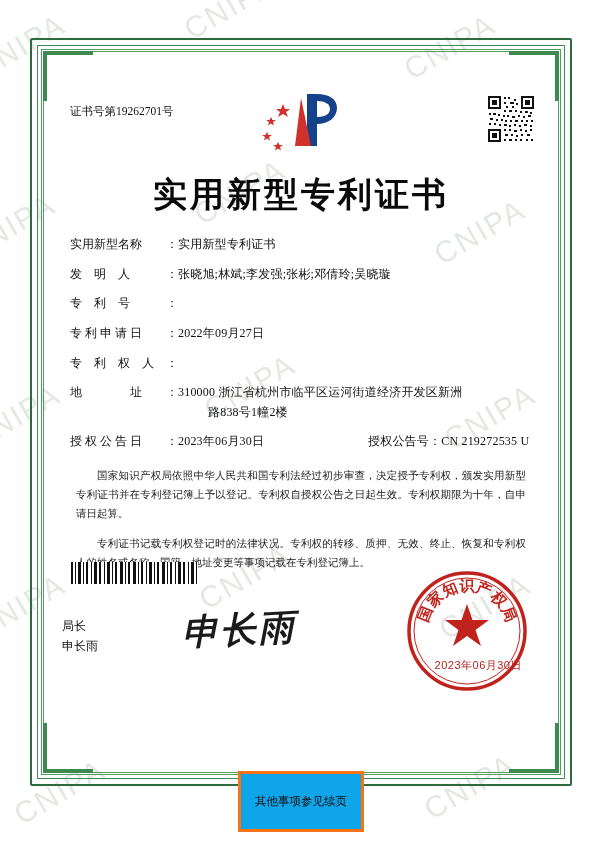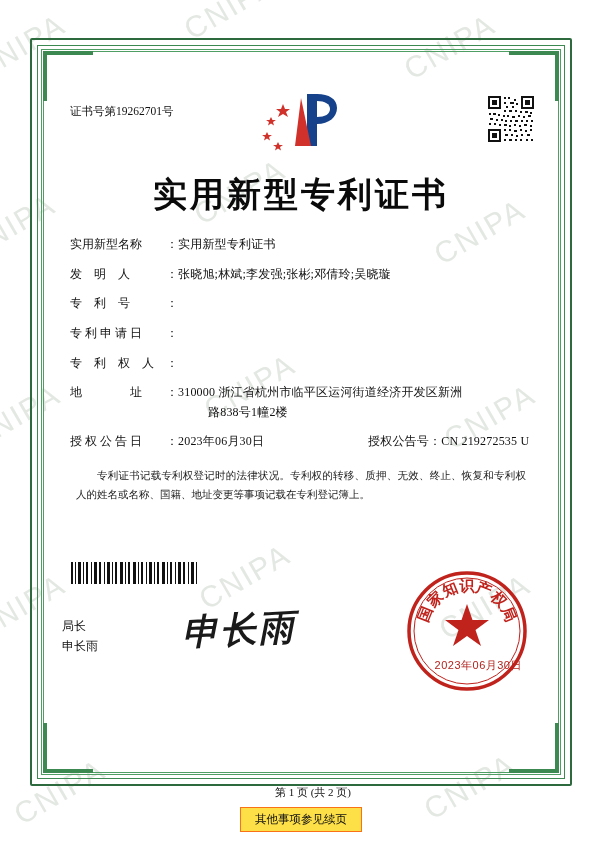--- a/index.html
+++ b/index.html
@@ -246,23 +246,23 @@
     color: #111;
     z-index: 3;
     margin-left: 24px;
   }
 
   .footnote {
     position: absolute;
     left: 50%;
     transform: translateX(-50%);
     bottom: 14px;
-    border: 1px solid #f97316;
-    background: #fde047;
-    padding: 4px 14px;
+    border: 3px solid #f97316;
+    background: #0ea5e9;
+    padding: 20px 14px;
     font-size: 11.5px;
     color: #111;
     z-index: 3;
   }
 </style>
 </head>
 <body>
 
 <div class="watermarks">
   <div class="wm" style="left:-30px;  top:30px;">CNIPA</div>
@@ -405,20 +405,21 @@
       </div>
 
       <div class="field">
         <span class="f-label">专　利　号</span>
         <span class="f-colon">：</span>
       </div>
 
       <div class="field">
         <span class="f-label">专 利 申 请 日</span>
         <span class="f-colon">：</span>
+        <span class="f-value">2022年09月27日</span>
       </div>
 
       <div class="field">
         <span class="f-label">专　利　权　人</span>
         <span class="f-colon">：</span>
       </div>
 
       <div class="field">
         <span class="f-label">地　　　　址</span>
         <span class="f-colon">：</span>
@@ -435,20 +436,21 @@
           <span class="v-left">2023年06月30日</span>
           <span class="v-right">
             <span>授权公告号：</span><span>CN 219272535 U</span>
           </span>
         </span>
       </div>
 
     </div>
 
     <div class="paragraphs">
+      <p>国家知识产权局依照中华人民共和国专利法经过初步审查，决定授予专利权，颁发实用新型专利证书并在专利登记簿上予以登记。专利权自授权公告之日起生效。专利权期限为十年，自申请日起算。</p>
       <p>专利证书记载专利权登记时的法律状况。专利权的转移、质押、无效、终止、恢复和专利权人的姓名或名称、国籍、地址变更等事项记载在专利登记簿上。</p>
     </div>
 
     <div class="sign-area">
 
       <div class="barcode">
         <svg viewBox="0 0 128 22" width="128" height="22" preserveAspectRatio="none">
           <rect width="128" height="22" fill="#ffffff"></rect>
           <g fill="#111111">
             <rect x="1" y="0" width="2" height="22"></rect>

